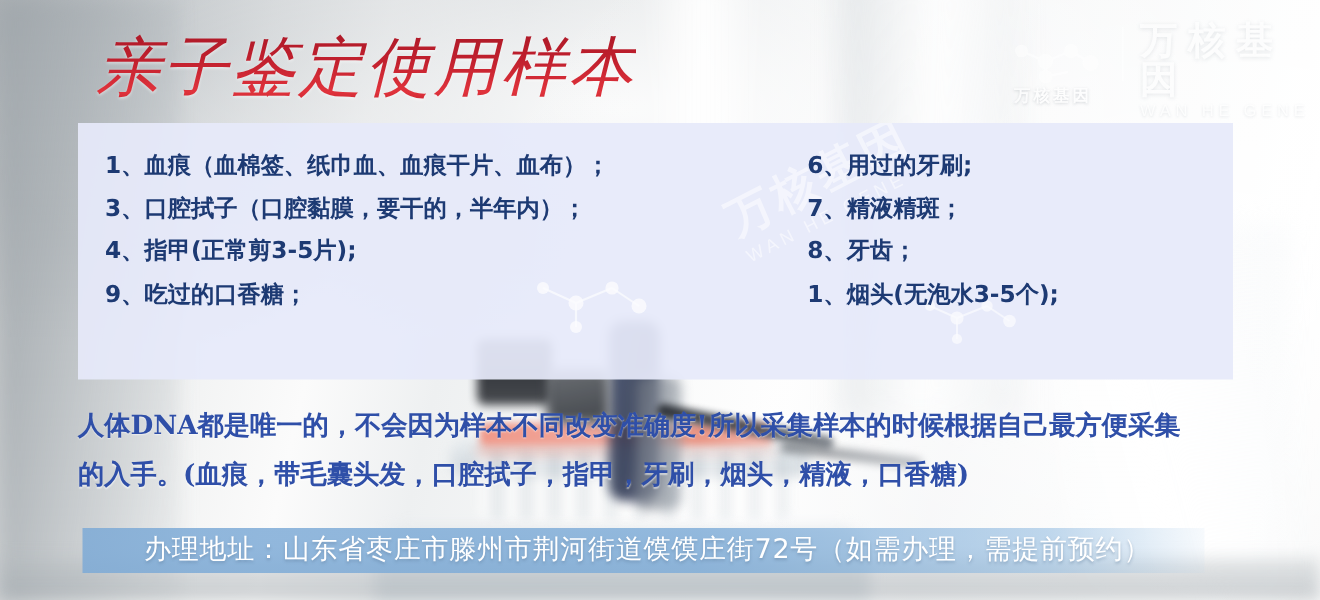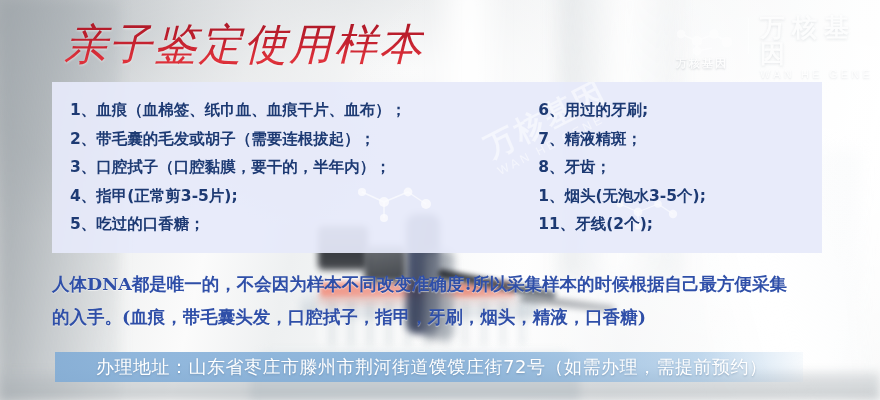--- a/index.html
+++ b/index.html
@@ -296,31 +296,29 @@
           <circle cx="48" cy="12" r="3.8"></circle>
           <circle cx="63" cy="22" r="4.2"></circle>
           <circle cx="28" cy="34" r="3.4"></circle>
         </g>
       </svg>
     </div>
 
     <div class="cols">
       <div class="col col-l">
         <div class="li">1、血痕（血棉签、纸巾血、血痕干片、血布）；</div>
-        <div class="li">2、带毛囊的毛发或胡子（需要连根拔起）；</div>
         <div class="li">3、口腔拭子（口腔黏膜，要干的，半年内）；</div>
         <div class="li">4、指甲(正常剪3-5片);</div>
-        <div class="li">5、吃过的口香糖；</div>
+        <div class="li">9、吃过的口香糖；</div>
       </div>
       <div class="col col-r">
         <div class="li">6、用过的牙刷;</div>
         <div class="li">7、精液精斑；</div>
         <div class="li">8、牙齿；</div>
         <div class="li">1、烟头(无泡水3-5个);</div>
-        <div class="li">11、牙线(2个);</div>
       </div>
     </div>
   </div>
 
   <div class="para">
     <div class="ln">人体DNA都是唯一的，不会因为样本不同改变准确度!所以采集样本的时候根据自己最方便采集</div>
     <div class="ln">的入手。(血痕，带毛囊头发，口腔拭子，指甲，牙刷，烟头，精液，口香糖)</div>
   </div>
 
   <div class="addr-bar"></div>

